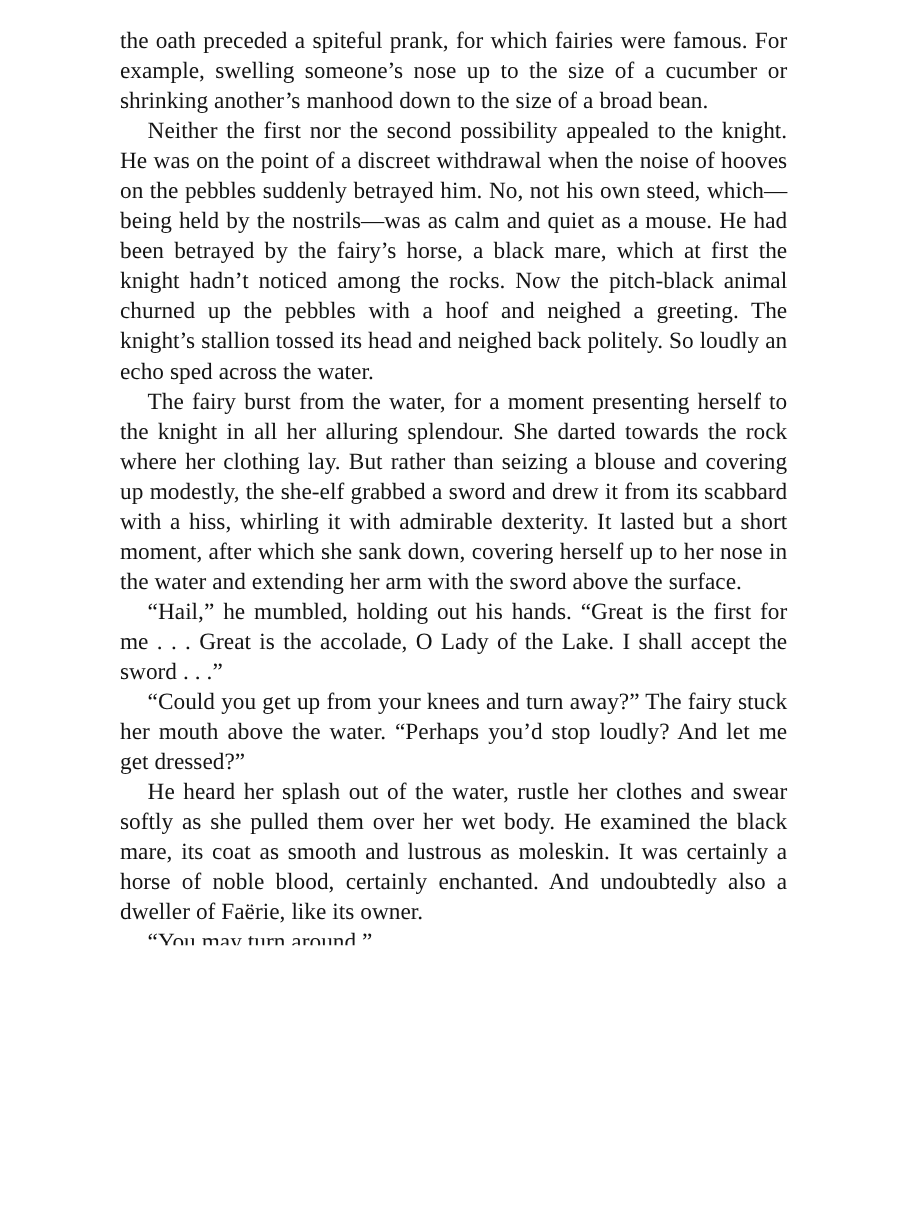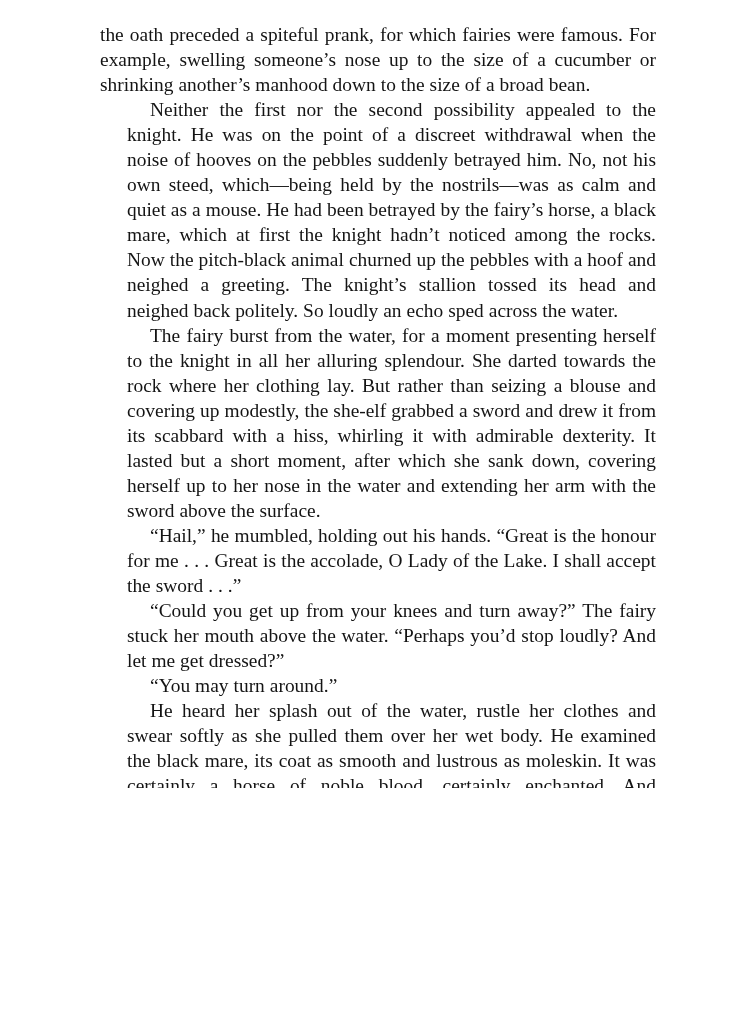--- a/index.html
+++ b/index.html
@@ -31,21 +31,20 @@
     text-align: justify;
     text-justify: inter-word;
     hyphens: none;
     -webkit-hyphens: none;
     text-indent: 0;
     letter-spacing: 0.02px;
     word-spacing: 0.1px;
   }
   .para.indent {
     text-indent: 23px;
-    margin-left: 27px;
   }
   .folio {
     position: absolute;
     left: 0;
     right: 0;
     top: 998px;
     text-align: center;
     font-family: "Liberation Serif", "DejaVu Serif", serif;
     font-size: 16px;
     line-height: 18px;
@@ -53,21 +52,21 @@
   }
 </style>
 </head>
 <body>
 
 <div class="page">
   <div class="text-column">
     <p class="para">the oath preceded a spiteful prank, for which fairies were famous. For example, swelling someone’s nose up to the size of a cucumber or shrinking another’s manhood down to the size of a broad bean.</p>
     <p class="para indent">Neither the first nor the second possibility appealed to the knight. He was on the point of a discreet withdrawal when the noise of hooves on the pebbles suddenly betrayed him. No, not his own steed, which—being held by the nostrils—was as calm and quiet as a mouse. He had been betrayed by the fairy’s horse, a black mare, which at first the knight hadn’t noticed among the rocks. Now the pitch-black animal churned up the pebbles with a hoof and neighed a greeting. The knight’s stallion tossed its head and neighed back politely. So loudly an echo sped across the water.</p>
     <p class="para indent">The fairy burst from the water, for a moment presenting herself to the knight in all her alluring splendour. She darted towards the rock where her clothing lay. But rather than seizing a blouse and covering up modestly, the she-elf grabbed a sword and drew it from its scabbard with a hiss, whirling it with admirable dexterity. It lasted but a short moment, after which she sank down, covering herself up to her nose in the water and extending her arm with the sword above the surface.</p>
-    <p class="para indent">“Hail,” he mumbled, holding out his hands. “Great is the honour for me . . . Great is the accolade, O Lady of the Lake. I shall accept the sword . . .”</p>
+    <p class="para indent">“Hail,” he mumbled, holding out his hands. “Great is the first for me . . . Great is the accolade, O Lady of the Lake. I shall accept the sword . . .”</p>
     <p class="para indent">“Could you get up from your knees and turn away?” The fairy stuck her mouth above the water. “Perhaps you’d stop loudly? And let me get dressed?”</p>
+    <p class="para indent">He heard her splash out of the water, rustle her clothes and swear softly as she pulled them over her wet body. He examined the black mare, its coat as smooth and lustrous as moleskin. It was certainly a horse of noble blood, certainly enchanted. And undoubtedly also a dweller of Faërie, like its owner.</p>
     <p class="para indent">“You may turn around.”</p>
-    <p class="para indent">He heard her splash out of the water, rustle her clothes and swear softly as she pulled them over her wet body. He examined the black mare, its coat as smooth and lustrous as moleskin. It was certainly a horse of noble blood, certainly enchanted. And undoubtedly also a dweller of Faërie, like its owner.</p>
     <p class="para indent">“Lady of the Lake—”</p>
     <p class="para indent">“And introduce yourself.”</p>
   </div>
   <div class="folio">3</div>
 </div>
 
 </body></html>

